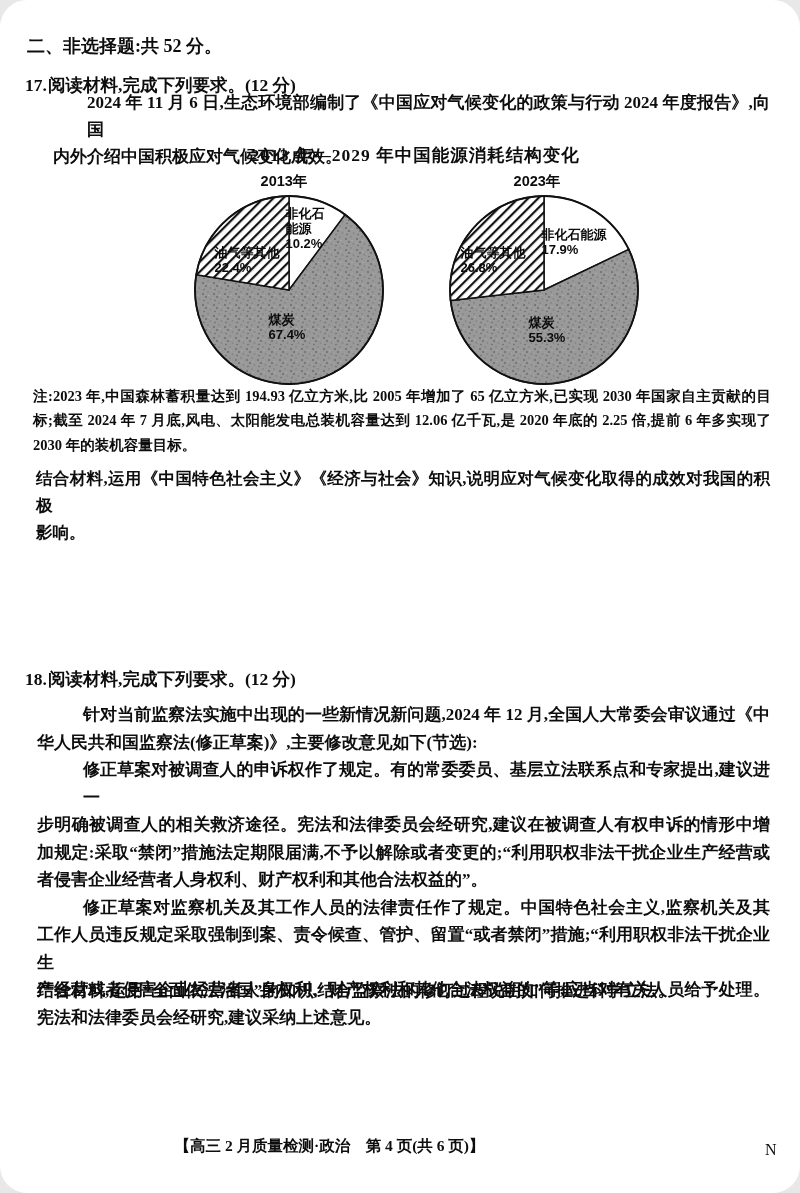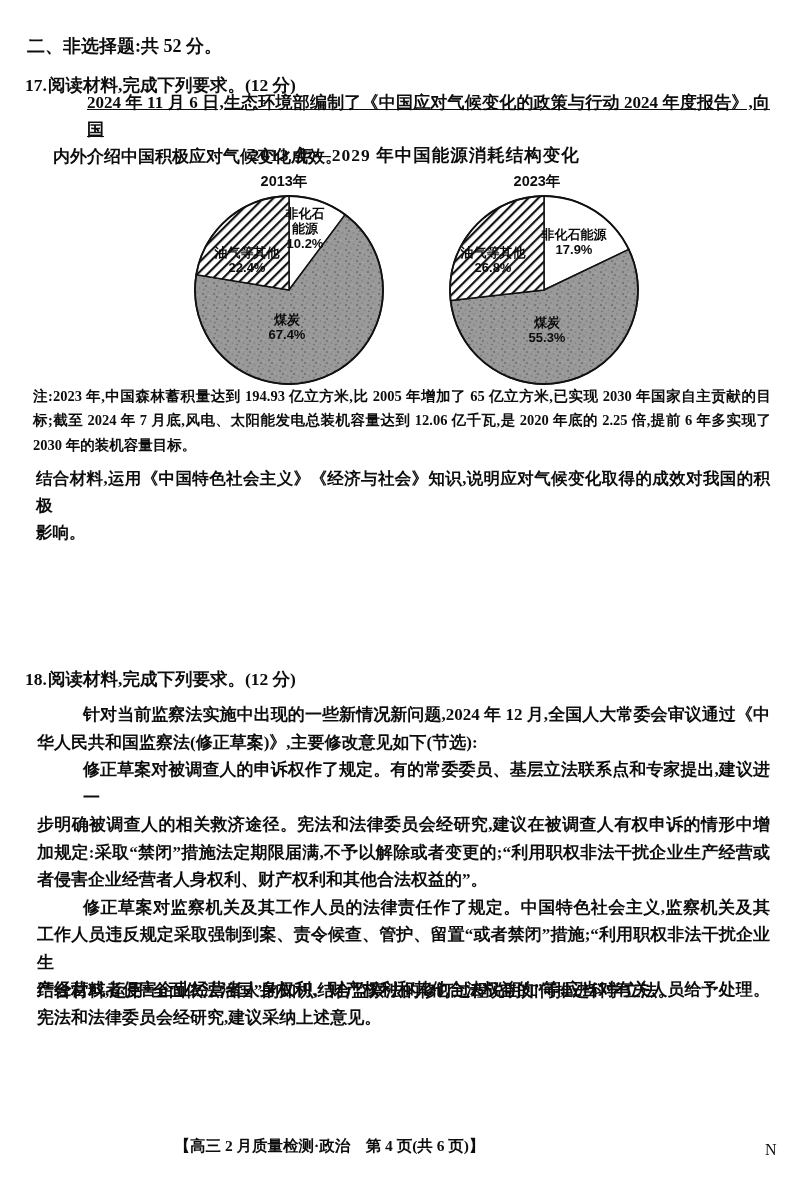--- a/index.html
+++ b/index.html
@@ -2,43 +2,44 @@
 <html><head>
 <meta charset="utf-8">
 <style>
   * { margin:0; padding:0; box-sizing:border-box; }
   html,body { background:#e8e8e8; }
   .page {
     position:relative; width:800px; height:1193px; margin:0 auto;
     background:#ffffff; color:#0d0d0d; overflow:hidden;
     font-family:"Liberation Serif","DejaVu Serif",serif;
     font-weight:700;
+    border-radius:27px;
   }
   .abs { position:absolute; }
   .line { font-size:17px; line-height:27.5px; }
   .fill { text-align:justify; text-align-last:justify; }
   .sec-header { left:27px; top:33px; font-size:18px; }
   .q-head { left:25px; font-size:17.5px; }
   .q-num { display:inline-block; width:23px; }
   #q17-head { top:72px; }
   #q17-intro { left:53px; top:89px; width:717px; }
   #q17-intro .ln { font-size:17px; line-height:27px; }
-  .ind34 { padding-left:34px;text-decoration:underline; }
+  .ind34 { padding-left:34px; }
   .ind46 { padding-left:46px; }
   #chart-title { left:0; top:143px; width:800px; text-align:center; text-indent:30px; font-size:17.5px; letter-spacing:1px; }
   .pie-year { top:172px; transform:translateX(-50%); font-size:14.5px; font-family:"Liberation Sans","DejaVu Sans",sans-serif; font-weight:700; }
   #year-0 { left:284px; }
   #year-1 { left:537px; }
   .pie-block { top:192px; width:220px; height:200px; }
   #pie-block-0 { left:179px; }
   #pie-block-1 { left:434px; }
   .pie-block svg { position:absolute; left:0; top:0; }
   .pie-label {
     position:absolute; transform:translate(-50%,-50%);
-    text-align:center; font-size:13px; line-height:15px; white-space:nowrap;
+    font-size:13px; line-height:15px; white-space:nowrap;
     font-family:"Liberation Sans","DejaVu Sans",sans-serif; font-weight:700; color:#0b0b0b;
   }
   #note { left:33px; top:384px; width:738px; }
   #note .ln { font-size:14.5px; line-height:24.3px; }
   #q17-task { left:36px; top:465px; width:734px; }
   #q17-task .ln { font-size:16.5px; line-height:27px; }
   #q18-head { top:666px; }
   #q18-body { left:37px; top:701px; width:733px; }
   #q18-body .ln { font-size:17px; line-height:27.5px; }
   #q18-task { left:37px; top:977px; width:733px; font-size:17px; line-height:27px; }

